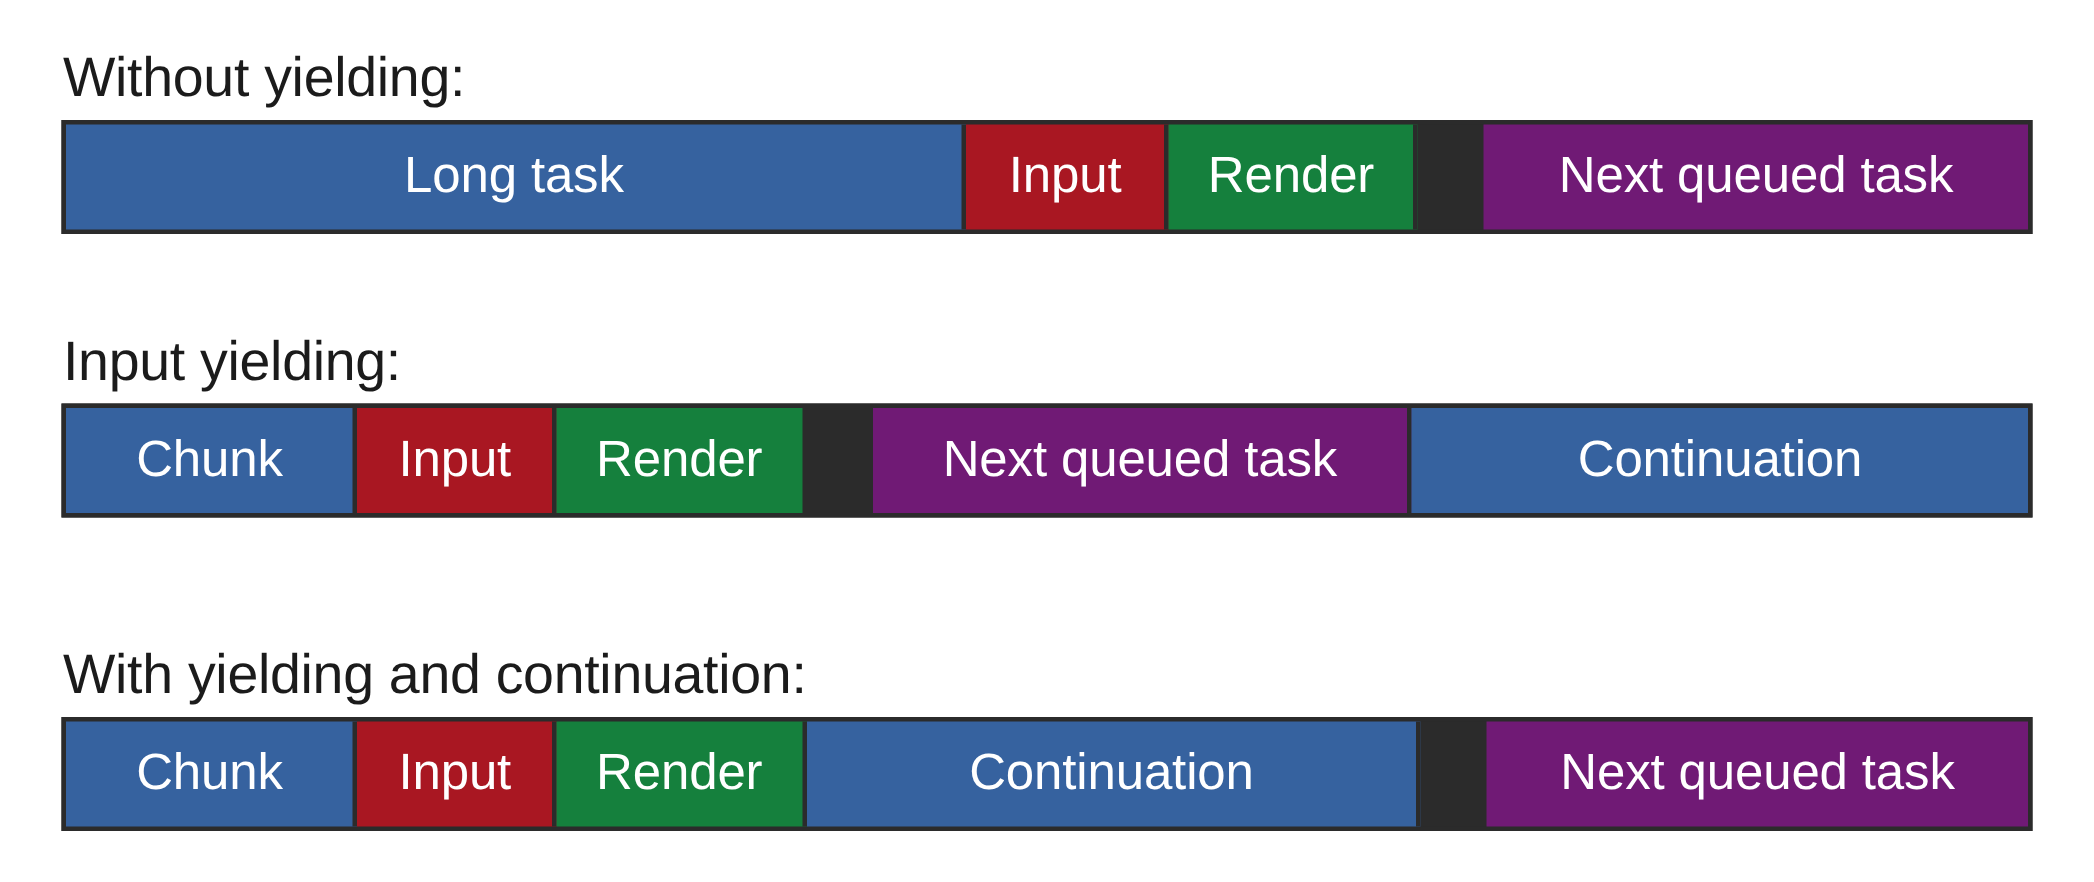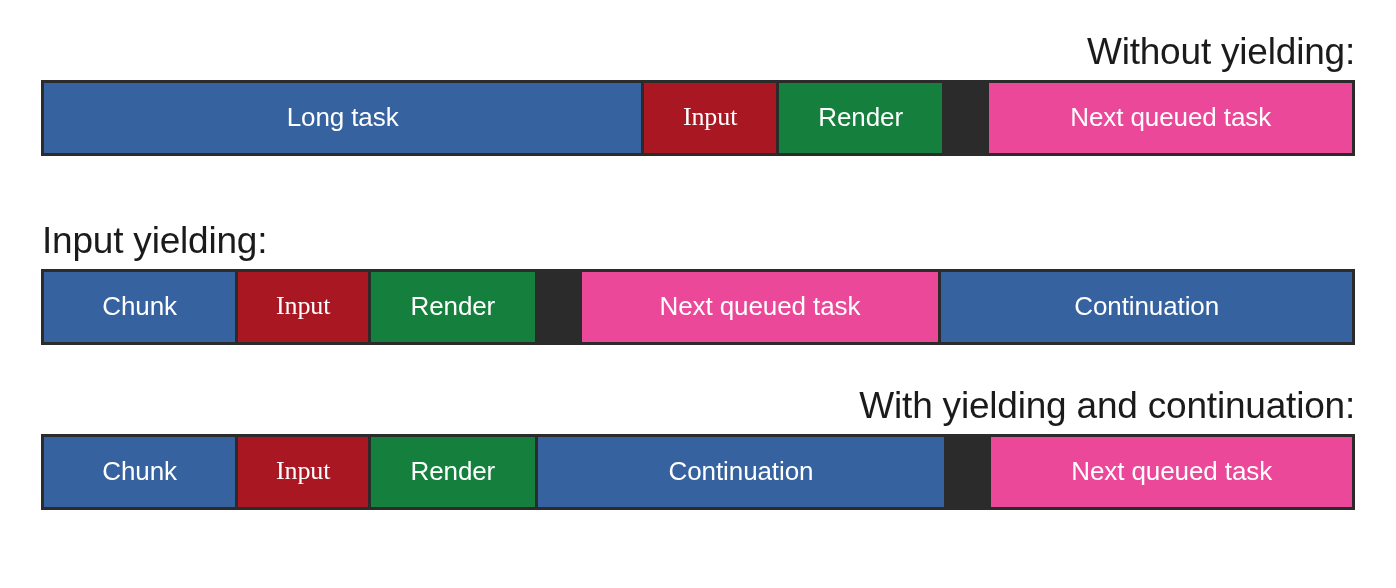--- a/index.html
+++ b/index.html
@@ -18,23 +18,23 @@
     position: relative;
     width: 1396px;
     height: 588px;
     box-sizing: border-box;
   }
   .row {
     position: absolute;
     left: 41px;
     width: 1314px;
   }
-  #row-0 { top: 30px; text-align: right; }
+  #row-0 { top: 30px; }
   #row-1 { top: 219px; }
-  #row-2 { top: 384px; text-align: right; }
+  #row-2 { top: 428px; }
 
   .row-label {
     font-size: 37px;
     line-height: 44px;
     color: #1b1b1b;
     letter-spacing: -0.2px;
     white-space: nowrap;
     font-weight: 400;
     margin: 0;
     padding: 0 0 0 1px;
@@ -50,40 +50,40 @@
     background: #2b2b2b;
   }
 
   .segment {
     box-sizing: border-box;
     display: flex;
     align-items: center;
     justify-content: center;
     height: 70px;
     color: #ffffff;
-    font-size: 26px;
+    font-size: 34px;
     line-height: 34px;
     letter-spacing: -0.1px;
     white-space: nowrap;
     overflow: hidden;
     border-right: 3px solid #2b2b2b;
     position: relative;
   }
   .segment:last-child {
     border-right: none;
   }
   .segment .seg-text {
     display: block;
     transform: translateY(-1px);
   }
 
   .c-blue  { background: #36629f; }
-  .c-red   { background: #a91722; font-family: Liberation Serif, serif; }
+  .c-red   { background: #a91722; }
   .c-green { background: #15803d; }
-  .c-gray  { background: #ec4899; margin-left: 44px; }
+  .c-gray  { background: #701a75; margin-left: 44px; }
 </style>
 </head>
 <body>
 
 <div class="diagram">
 
 <div class="row" id="row-0">
       <div class="row-label">Without yielding:</div>
       <div class="timeline">
         <div class="segment c-blue" style="width: 47.49%;">

